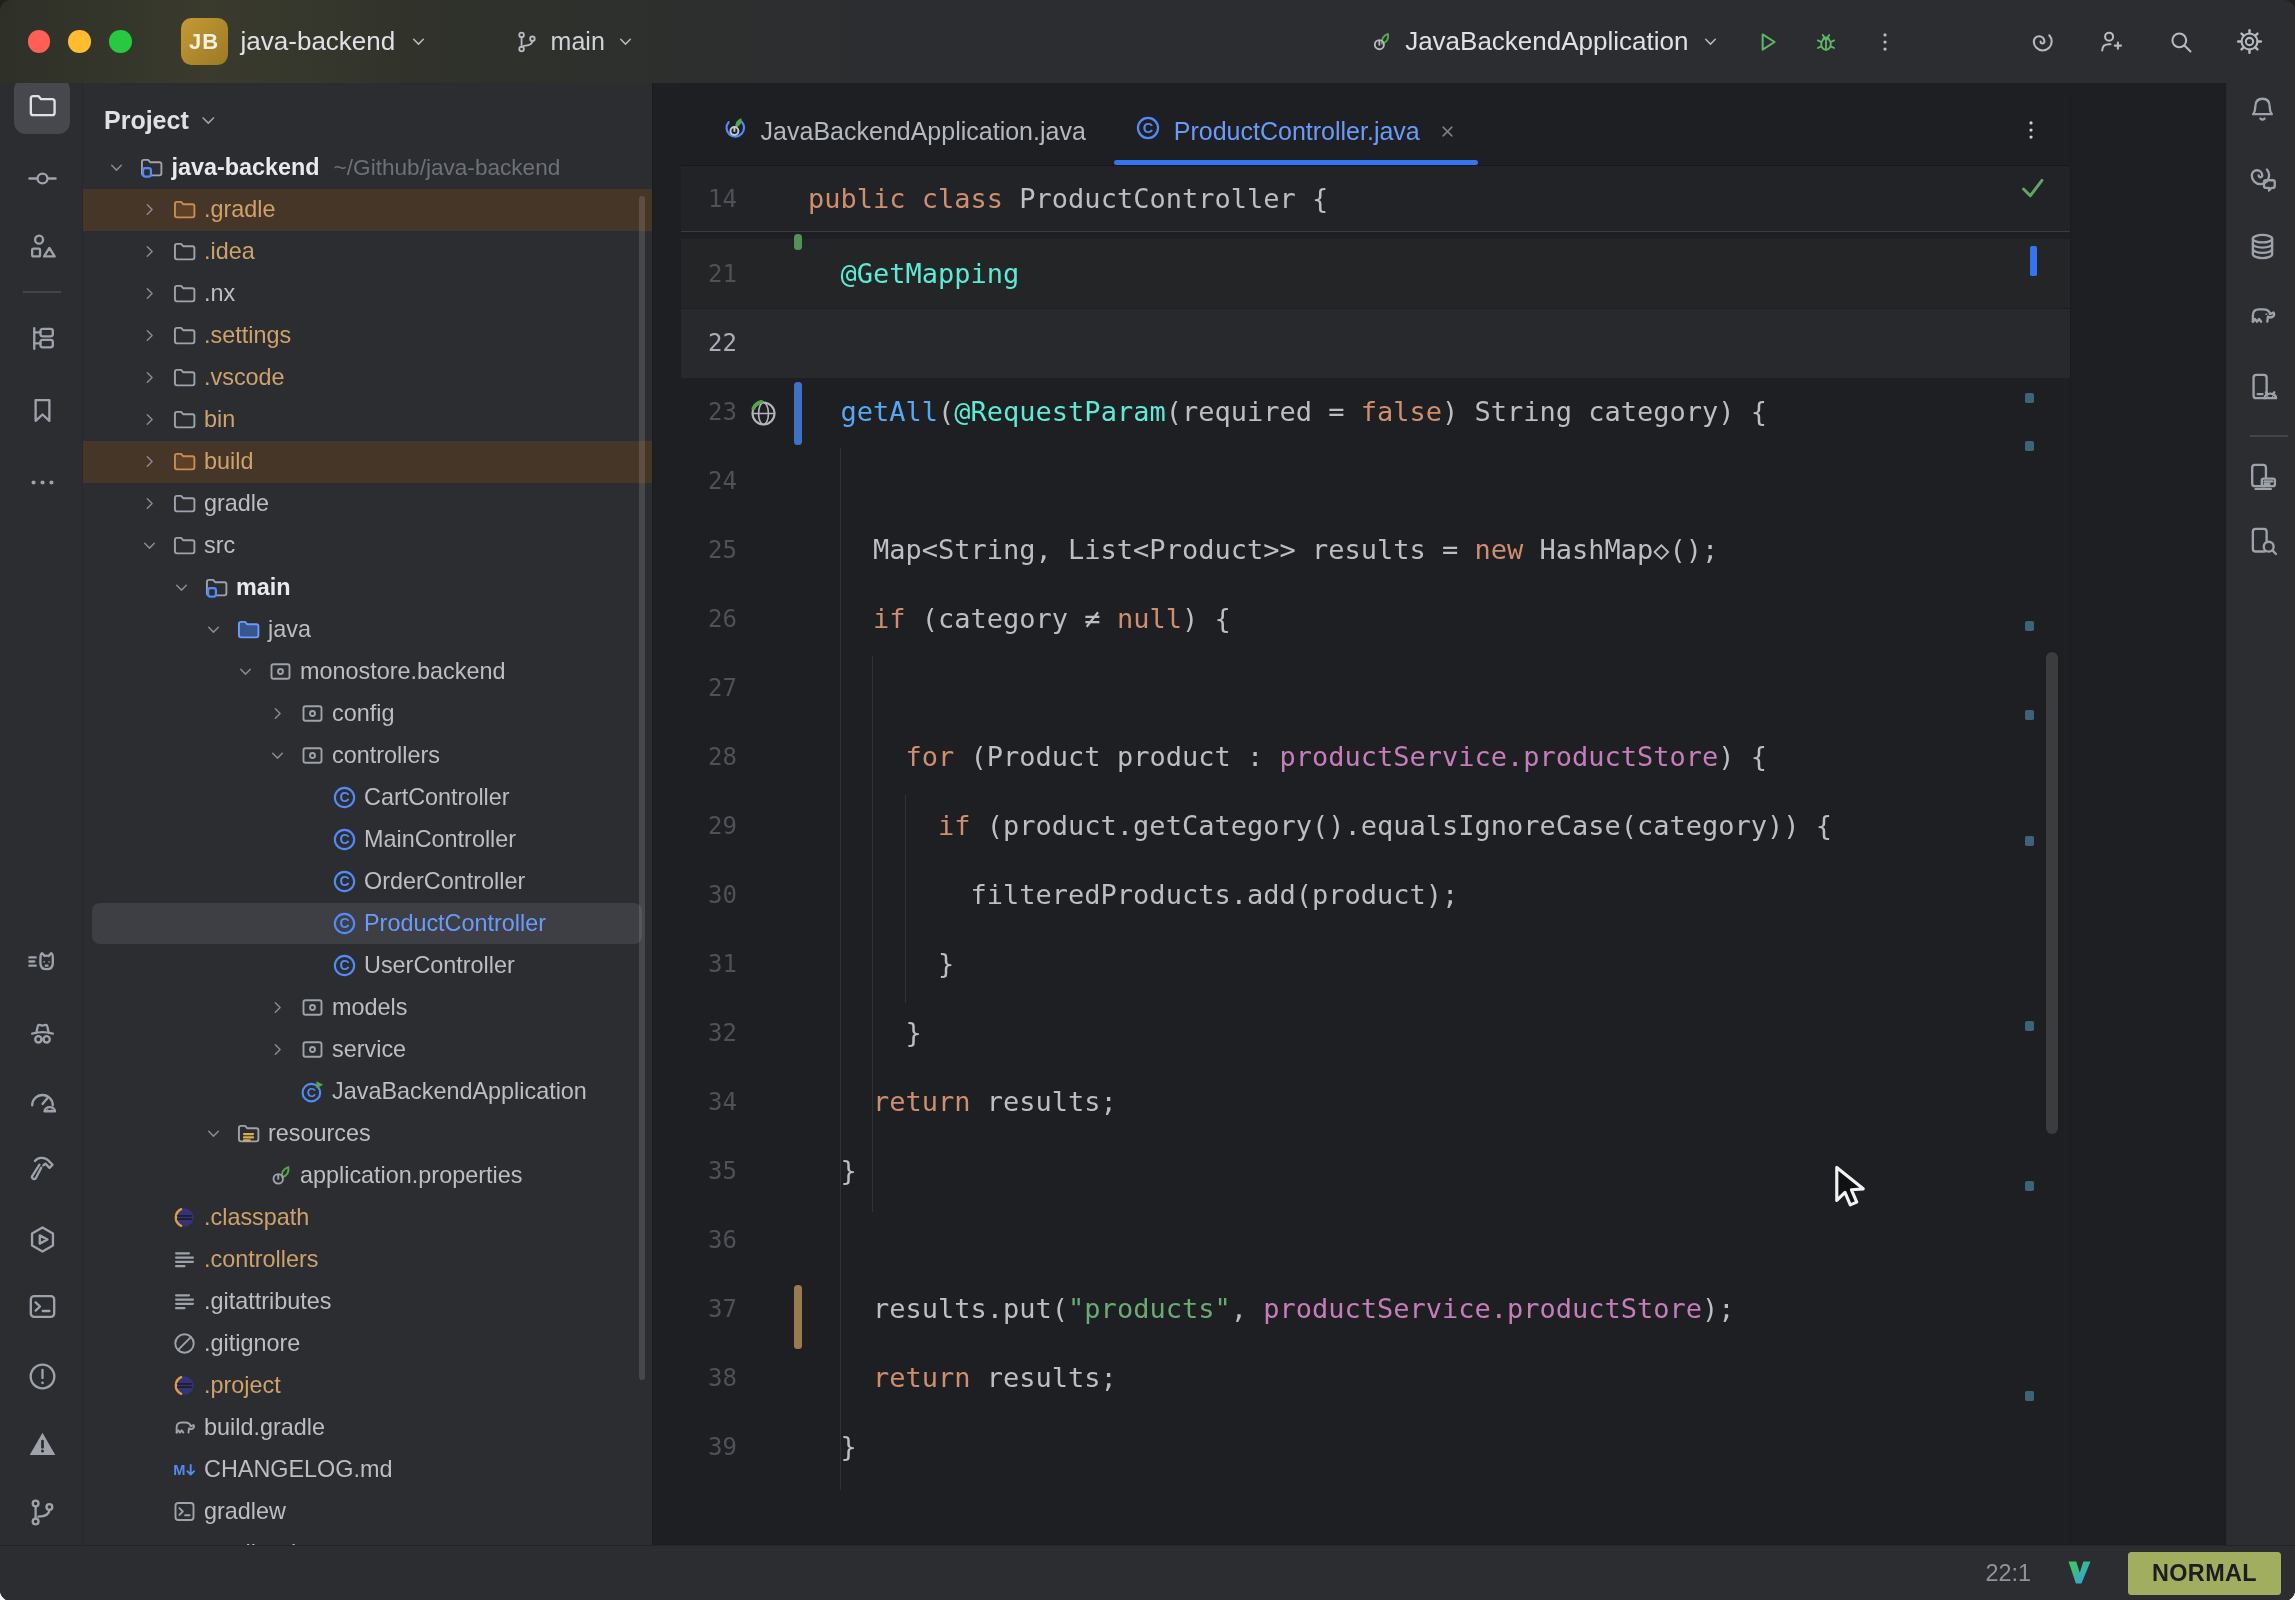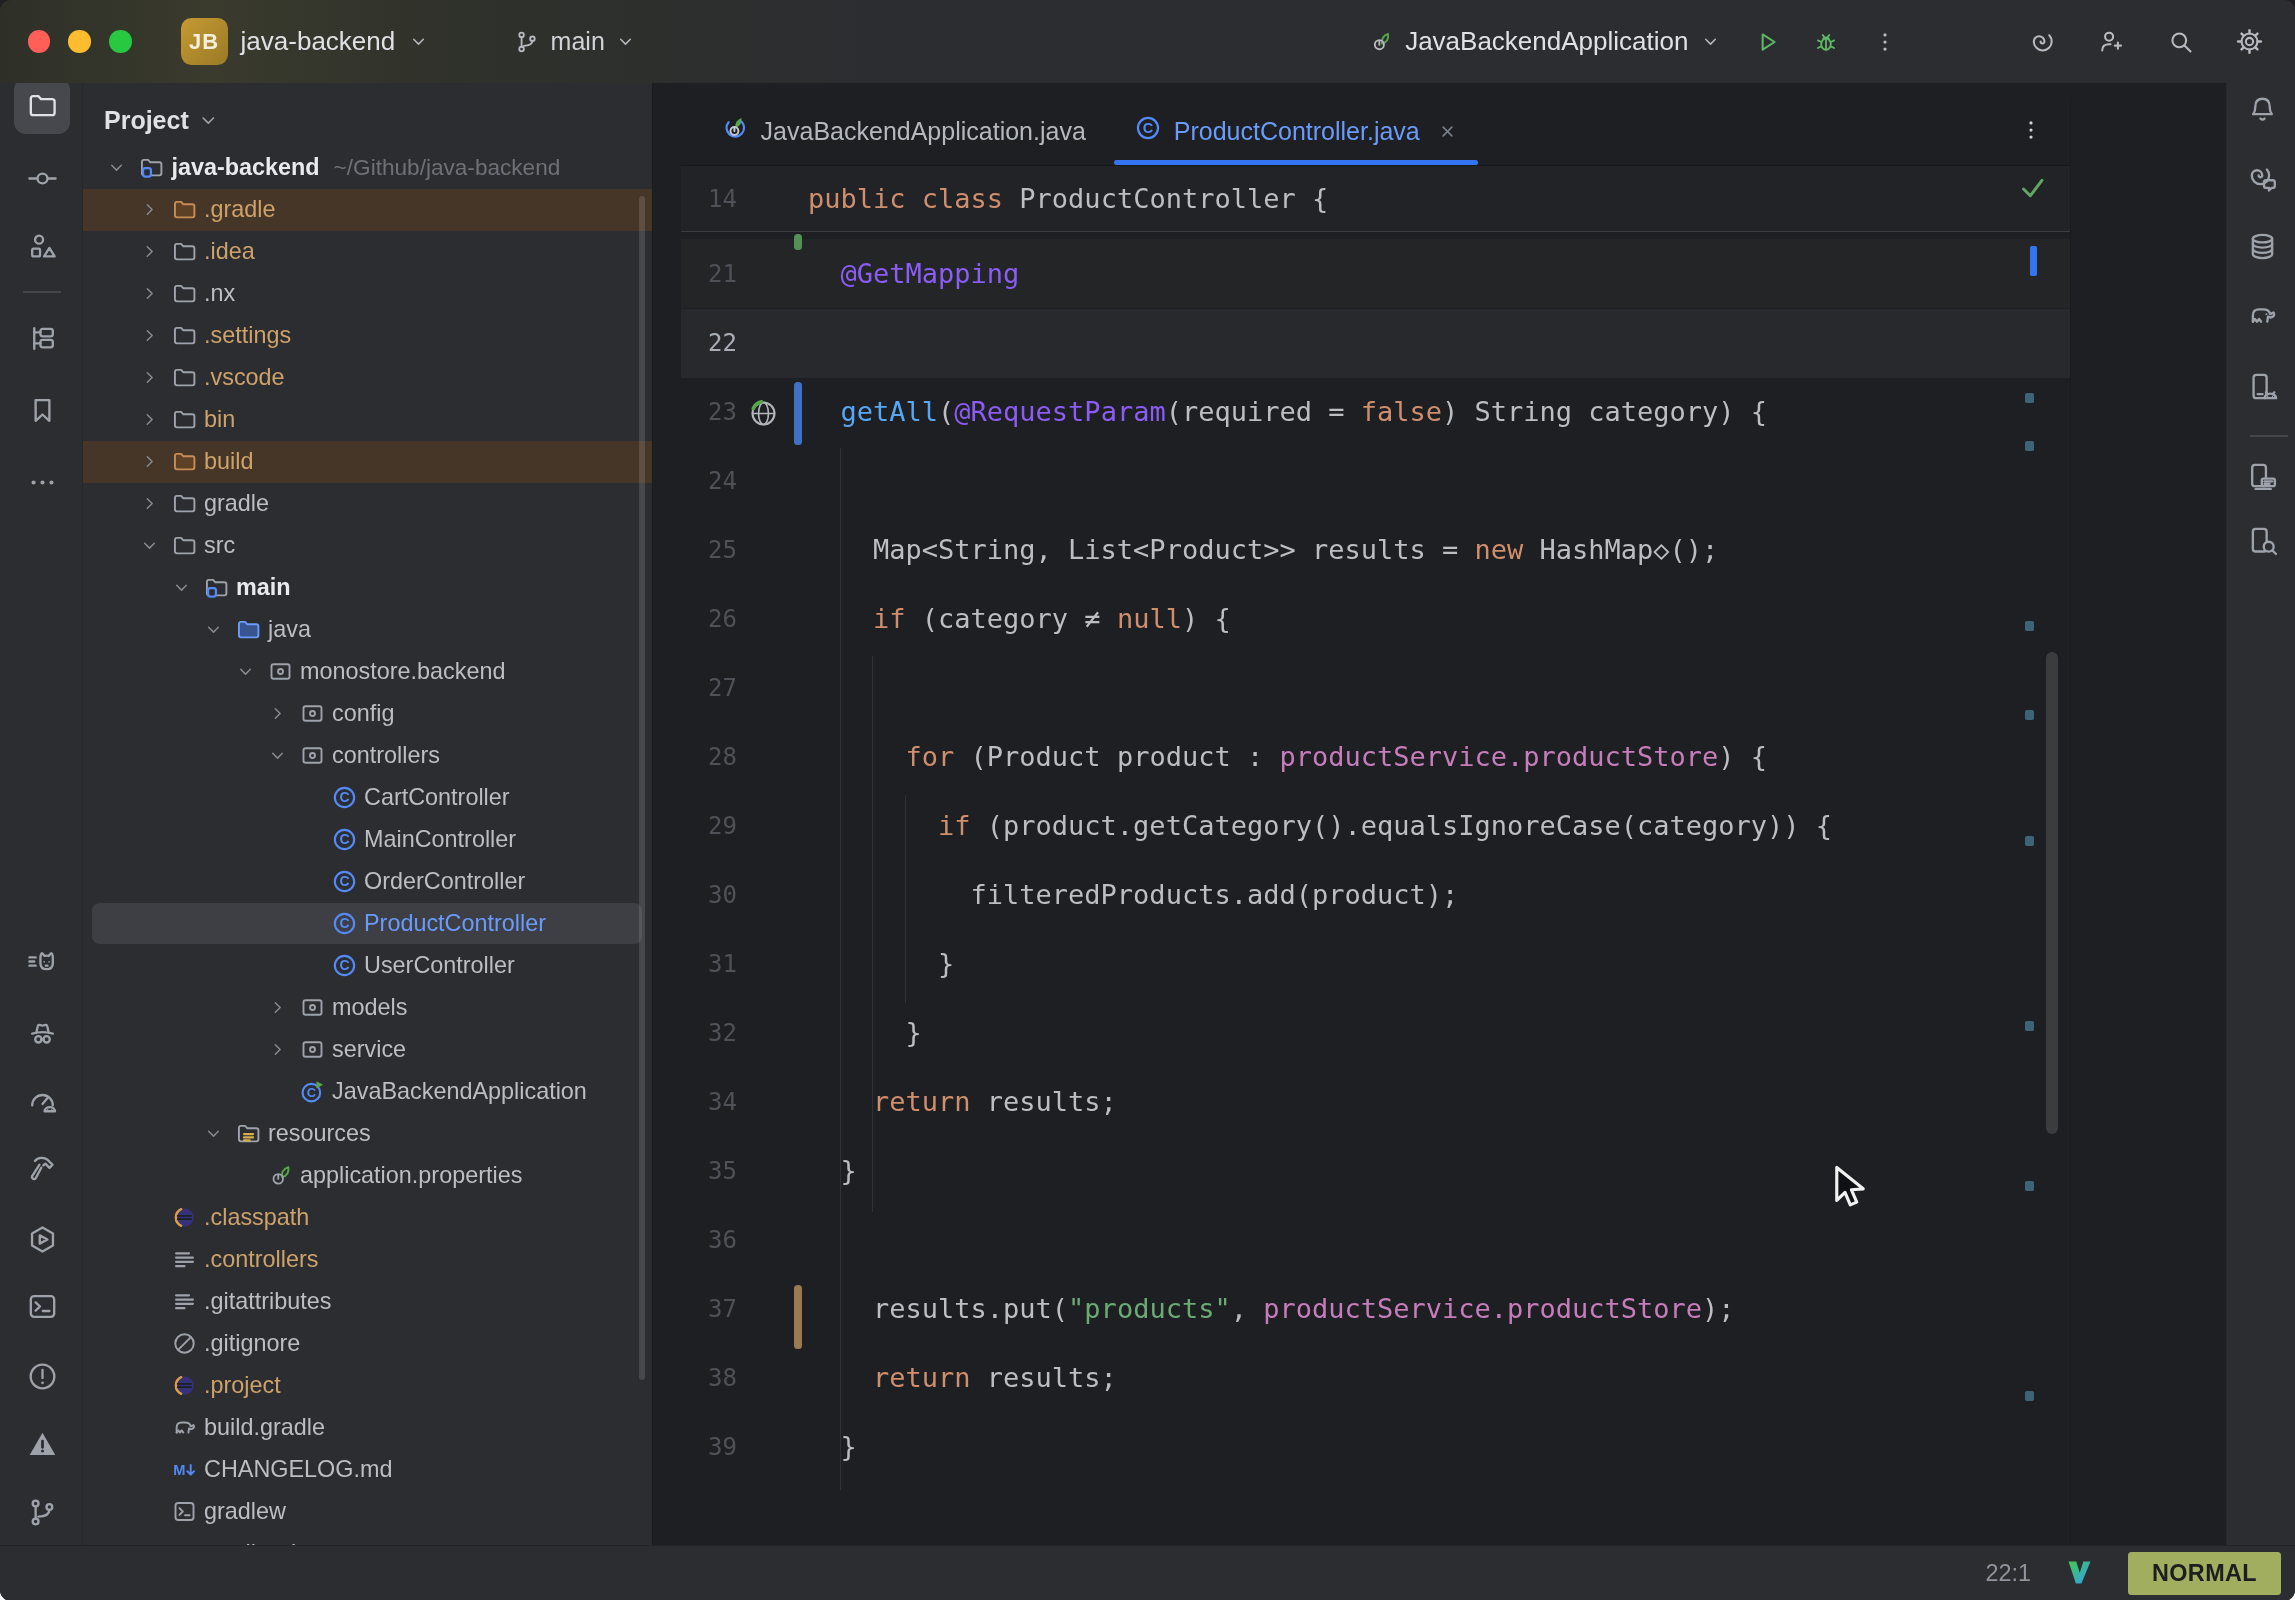--- a/index.html
+++ b/index.html
@@ -115,21 +115,21 @@
   .sticky-row {
     position:absolute; left:0; top:69px; width:100%; height:66px; z-index:3;
     background:#212326; border-bottom:1.7px solid #3a3c40;
     display:flex; align-items:center;
   }
   .code-rows { position:absolute; left:0; top:142px; width:100%; z-index:2; }
   .crow { height:69px; display:flex; align-items:center; }
   .ln { width:56px; flex:none; text-align:right; font:24px "DejaVu Sans Mono","DejaVu Sans",monospace; color:#4e5157; }
   .ln.cur { color:#a9adb5; }
   .ctext { padding-left:71px; font:27px "DejaVu Sans Mono","DejaVu Sans",monospace; white-space:pre; color:#bcbec4; }
-  .tk-k{color:#cf8e6d} .tk-ann{color:#8b5cf6} .tk-m{color:#56a8f5}
+  .tk-k{color:#cf8e6d} .tk-ann{color:#5eead4} .tk-m{color:#56a8f5}
   .tk-s{color:#6aab73} .tk-f{color:#c77dbb} .tk-p{color:#bcbec4}
 
   .guide { position:absolute; width:0.9px; background:#2f3237; z-index:1; }
   .chg { position:absolute; left:113px; width:7.8px; border-radius:3.5px; z-index:4; }
   .ep-icon { position:absolute; left:66px; top:300px; width:33px; height:33px; z-index:4; }
   .ep-icon svg { width:33px; height:33px; }
   .insp-check { position:absolute; right:22.6px; top:76px; color:#5fa762; z-index:4; }
   .insp-check svg { width:29.5px; height:29.5px; }
   .stripe-caret { position:absolute; right:33px; top:149px; width:7px; height:29.5px; background:#3574f0; border-radius:1.7px; z-index:4; }
   .stripe-tick { position:absolute; right:36px; width:8.7px; height:10.4px; border-radius:1.7px; background:#45758c; opacity:.8; z-index:4; }

